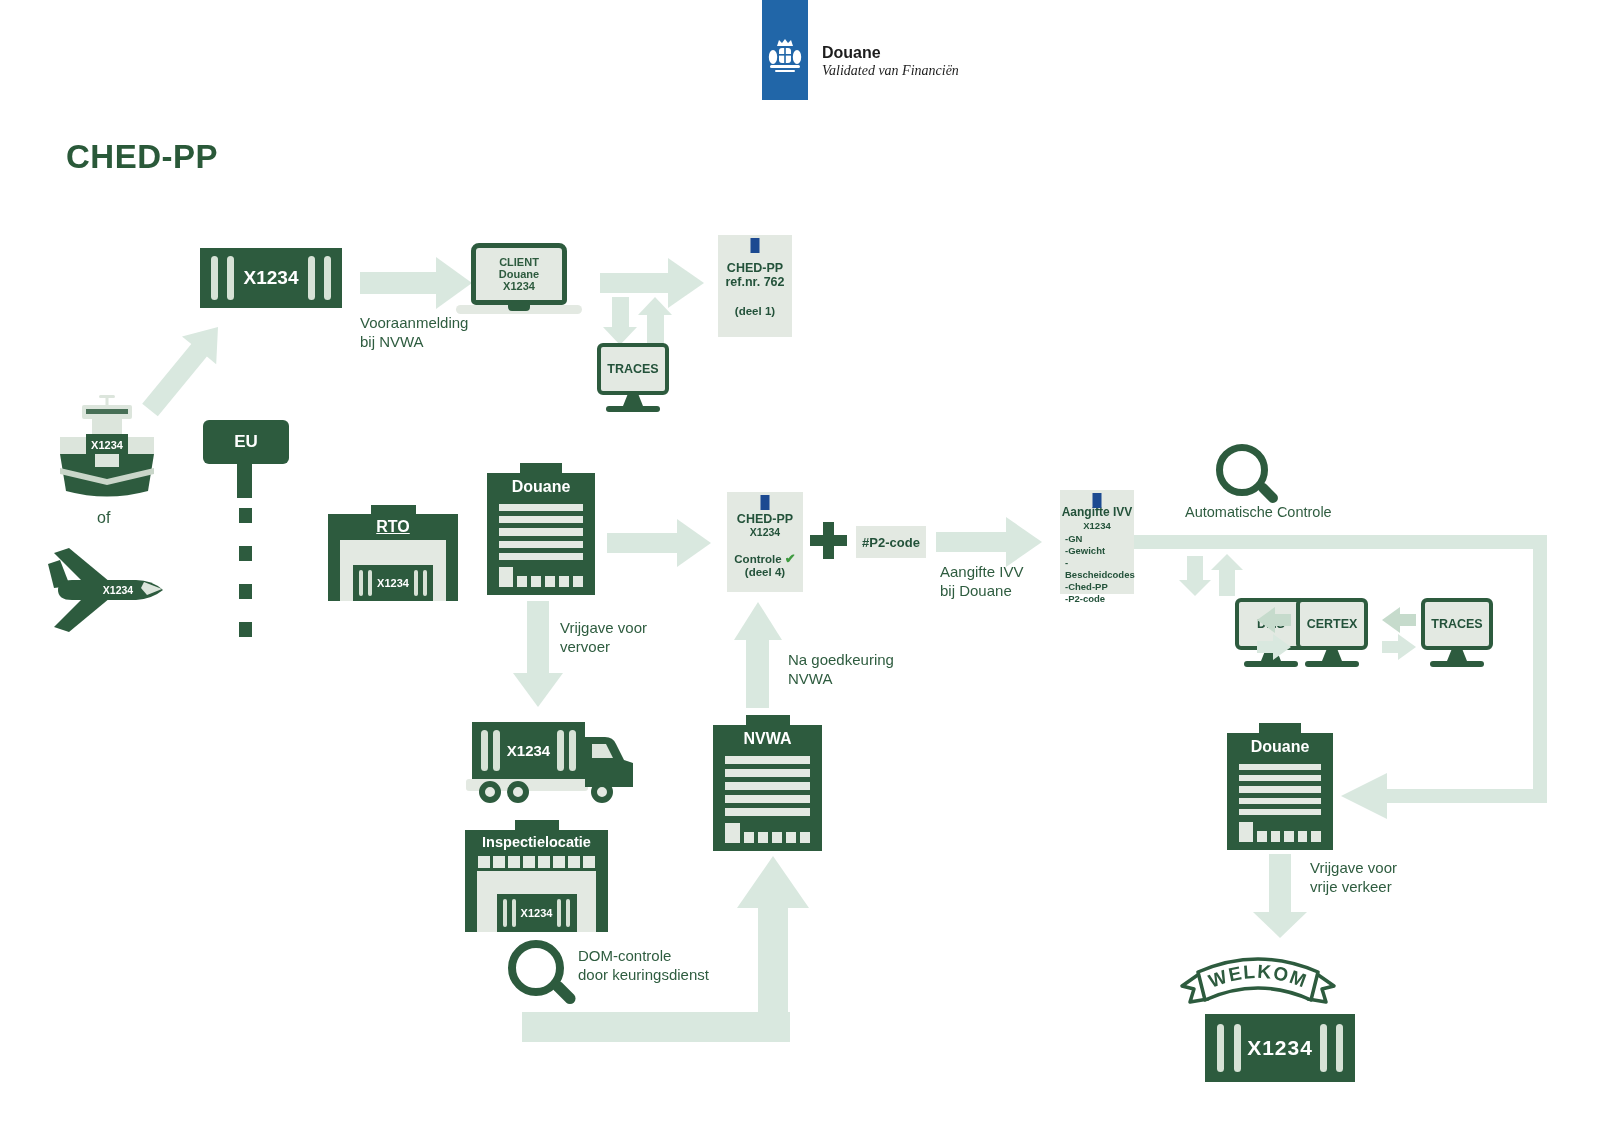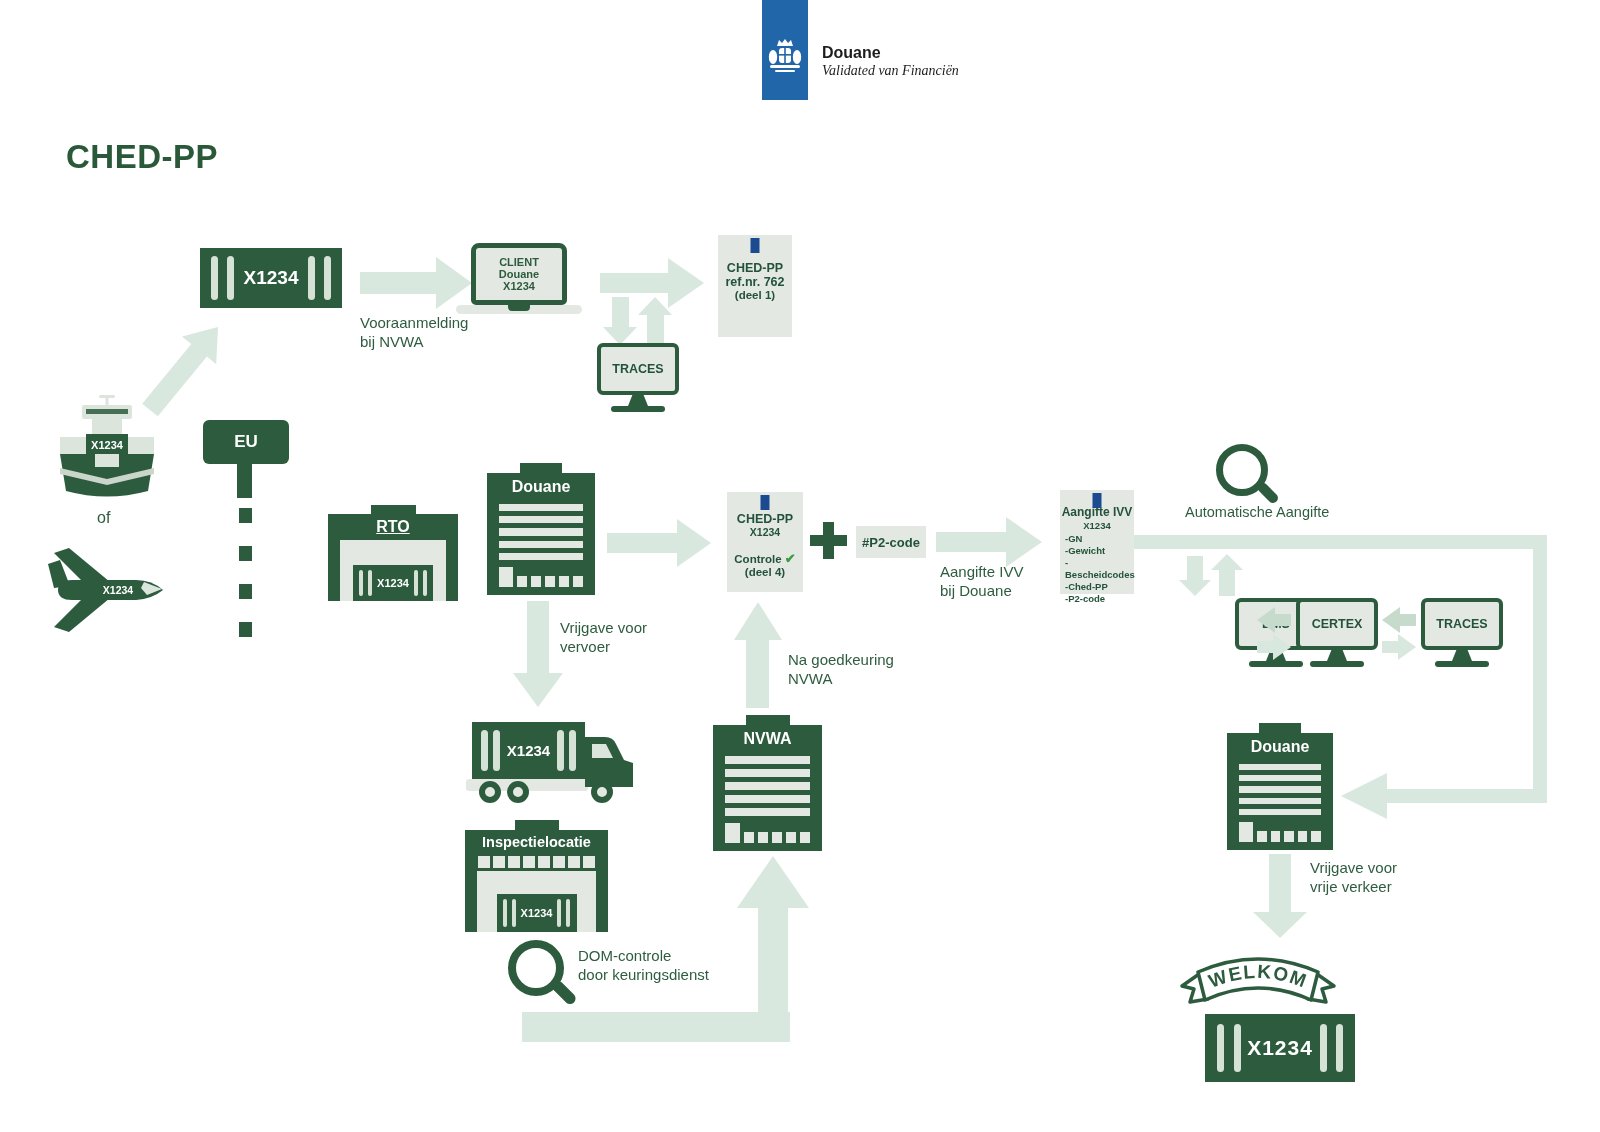--- a/index.html
+++ b/index.html
@@ -35,21 +35,21 @@
   .shaft{position:absolute;background:var(--arrow);}
   .tri{position:absolute;width:0;height:0;}
   
   .laptop{position:absolute;left:471px;top:243px;width:96px;}
   .lt-screen{border:5px solid var(--dg);border-radius:8px 8px 5px 5px;background:var(--panel);height:52px;
              display:flex;align-items:center;justify-content:center;text-align:center;
              font-size:11px;line-height:12px;font-weight:bold;color:var(--dg);white-space:pre-line;}
   .lt-base{position:absolute;left:456px;top:305px;width:126px;height:9px;background:var(--panel);border-radius:5px;}
   .lt-hinge{position:absolute;left:508px;top:305px;width:22px;height:6px;background:var(--dg);border-radius:0 0 4px 4px;}
   
-  .monitor{position:absolute;width:82px;}
+  .monitor{position:absolute;width:72px;}
   .m-screen{border:4px solid var(--dg);background:var(--panel);border-radius:6px;height:44px;
             display:flex;align-items:center;justify-content:center;font-weight:bold;font-size:12.5px;color:#23523a;}
   .m-stand{width:20px;height:11px;background:var(--dg);margin:0 auto;clip-path:polygon(22% 0,78% 0,100% 100%,0 100%);}
   .m-base{width:54px;height:6px;background:var(--dg);border-radius:3px;margin:0 auto;}
   
   .doc{position:absolute;background:var(--panel);text-align:center;color:#23523a;font-weight:bold;}
   .doc .tab{position:absolute;top:3px;left:50%;transform:translateX(-50%);width:9px;height:15px;background:var(--tab);}
   .doc .l-title{display:block;font-size:12.5px;line-height:14px;}
   .doc .l-sub{display:block;font-size:10.5px;line-height:13px;}
   .doc .l-part{display:block;font-size:11.5px;}
@@ -139,21 +139,21 @@
     <div class="m-screen">TRACES</div>
     <div class="m-stand"></div>
     <div class="m-base"></div>
   </div>
 
   <div class="doc" style="left:718px;top:235px;width:74px;height:102px;">
     <div class="tab"></div>
     <div style="padding-top:26px;">
       <span class="l-title">CHED-PP</span>
       <span class="l-title">ref.nr. 762</span>
-      <span class="l-part" style="">(deel 1)</span>
+      <span class="l-part" style="margin-top:16px;">(deel 1)</span>
     </div>
   </div>
 
   <svg class="abs" style="left:130px;top:315px;" width="110" height="115" viewBox="0 0 110 115">
     <polygon points="27.8,101.3 76.9,41.6 86.2,49.2 88,12 52,21.4 61.3,29 12.2,88.7" fill="#d9e8df"></polygon>
   </svg>
 
   <svg class="abs" style="left:52px;top:390px;" width="110" height="112" viewBox="0 0 110 112">
     <rect x="47" y="5" width="16" height="3" rx="1.5" fill="#dce5dc"></rect>
     <rect x="53.5" y="8" width="3" height="7" fill="#dce5dc"></rect>
@@ -268,21 +268,21 @@
   </div>
 
   <div class="shaft" style="left:1134px;top:535px;width:413px;height:14px;"></div>
   <div class="shaft" style="left:1533px;top:535px;width:14px;height:268px;"></div>
   <div class="shaft" style="left:1386px;top:789px;width:161px;height:14px;"></div>
   <div class="tri" style="left:1341px;top:773px;border-top:23px solid transparent;border-bottom:23px solid transparent;border-right:46px solid var(--arrow);"></div>
 
   <div class="mag" style="left:1216px;top:444px;width:38px;height:38px;">
     <div class="handle" style="width:24px;height:10px;right:-19px;bottom:-9px;"></div>
   </div>
-  <div class="lbl" style="left:1185px;top:503px;font-size:14.5px;">Automatische Aangifte</div>
+  <div class="lbl" style="left:1185px;top:503px;font-size:14.5px;">Automatische Controle</div>
 
   <div class="shaft" style="left:1187px;top:556px;width:16px;height:24px;"></div>
   <div class="tri" style="left:1179px;top:580px;border-left:16px solid transparent;border-right:16px solid transparent;border-top:16px solid var(--arrow);"></div>
   <div class="tri" style="left:1211px;top:554px;border-left:16px solid transparent;border-right:16px solid transparent;border-bottom:16px solid var(--arrow);"></div>
   <div class="shaft" style="left:1219px;top:570px;width:16px;height:26px;"></div>
 
   <div class="monitor" style="left:1235px;top:598px;">
     <div class="m-screen">DMS</div>
     <div class="m-stand"></div>
     <div class="m-base"></div>

